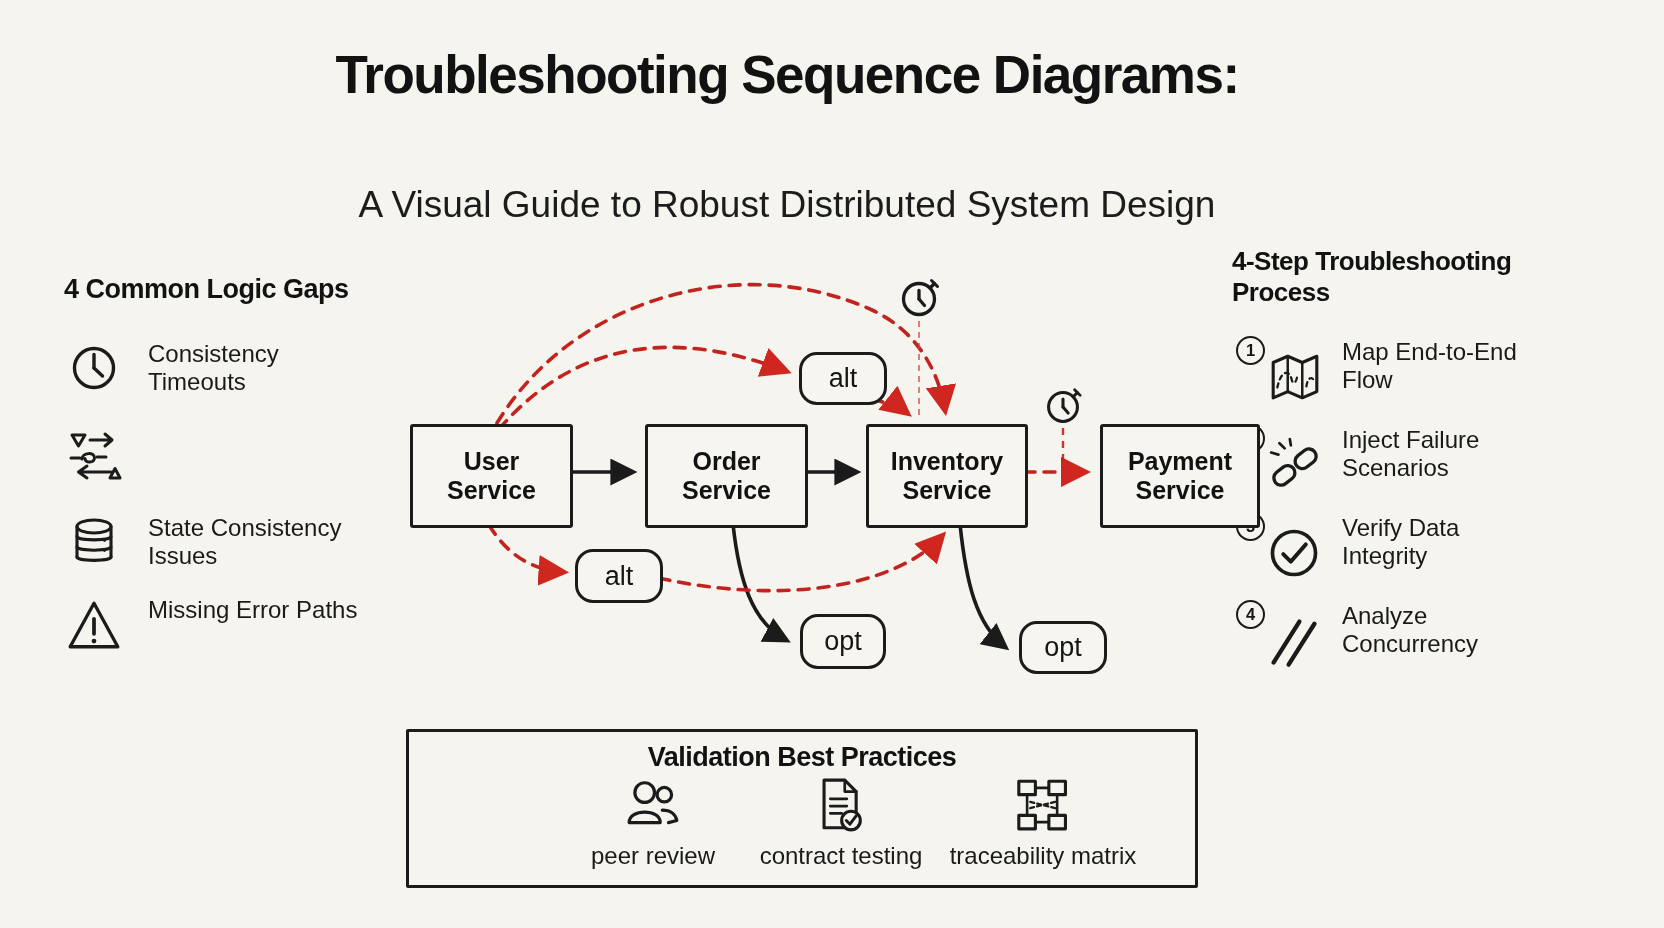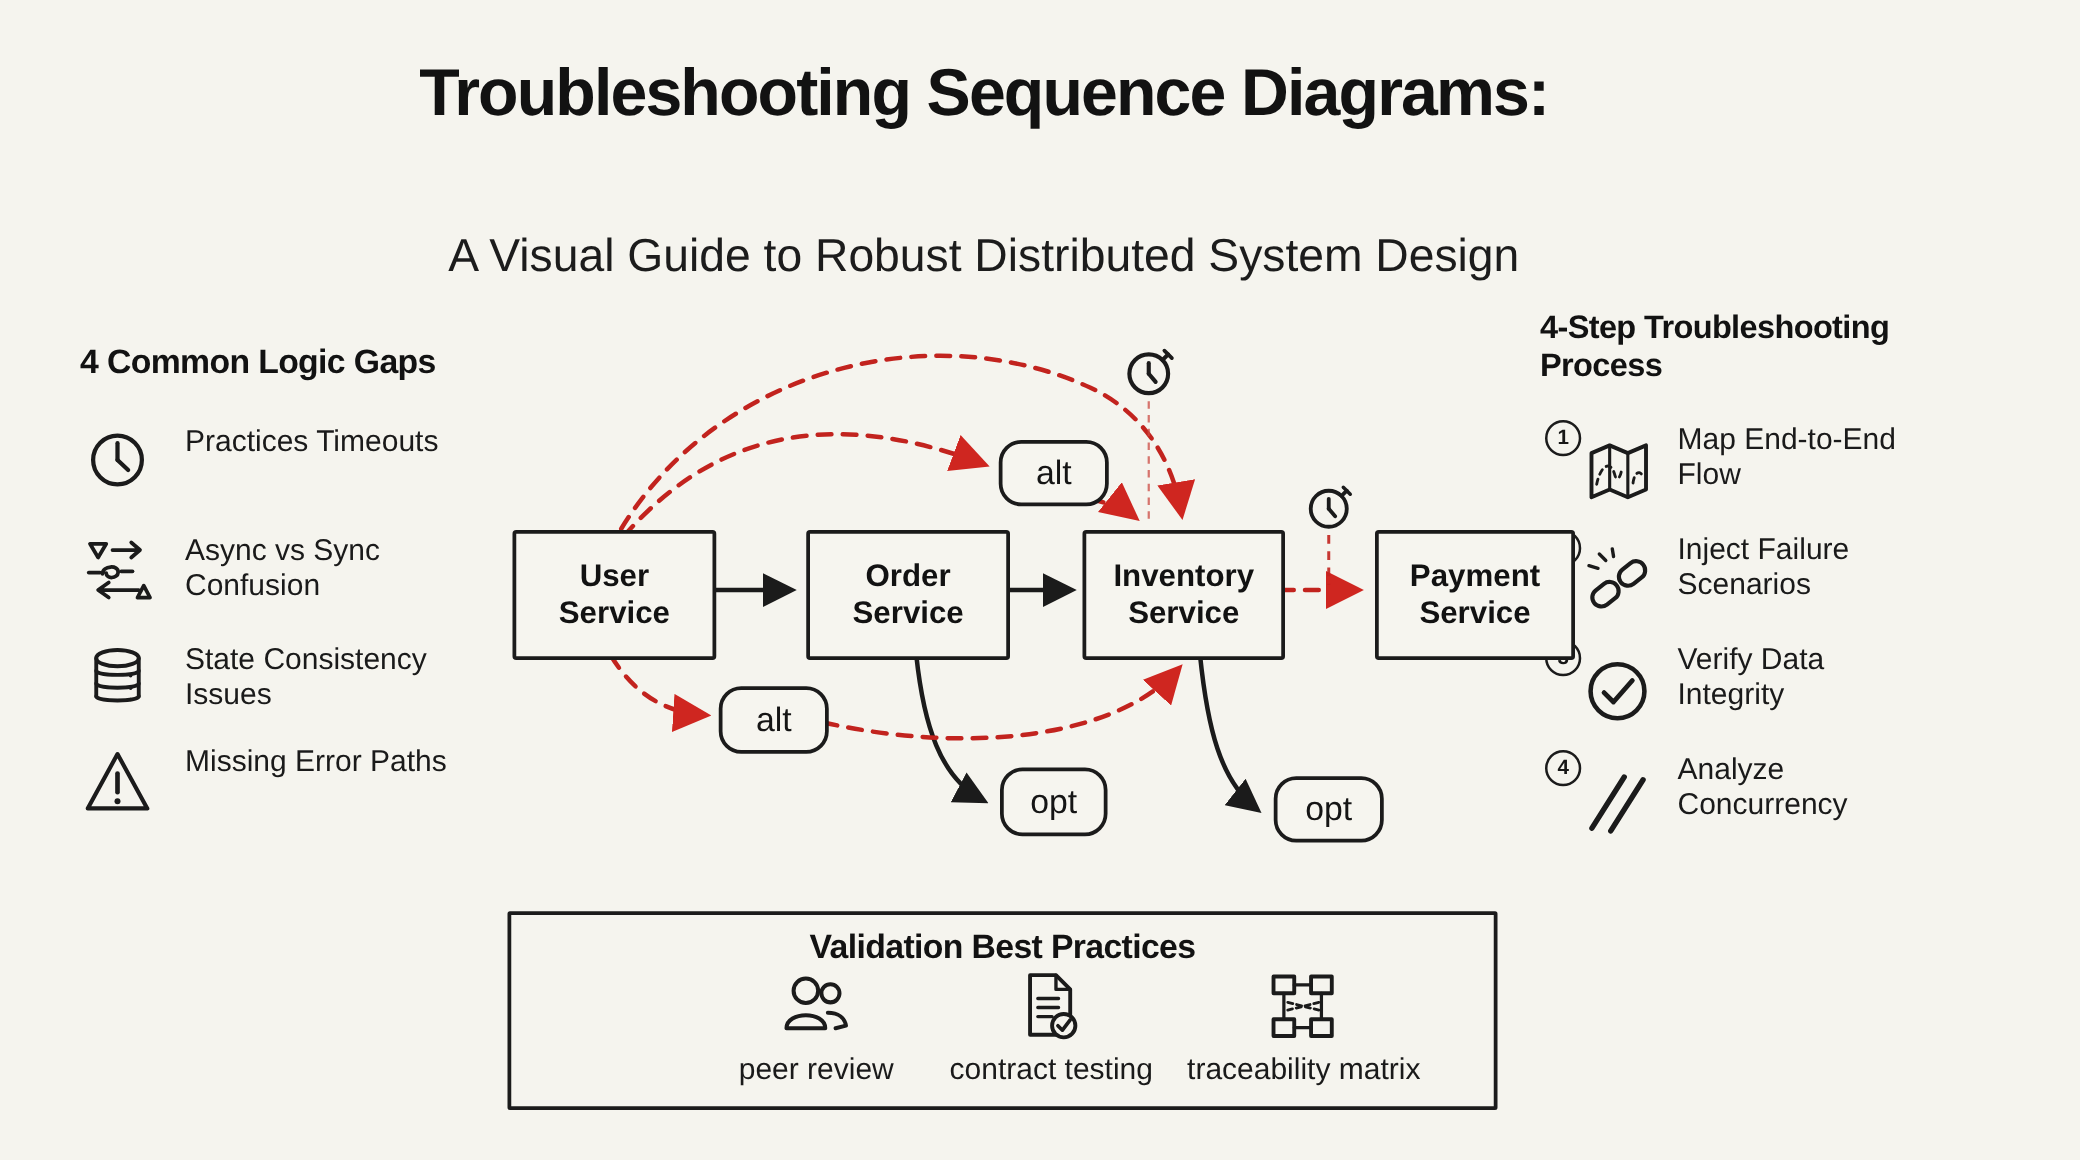--- a/index.html
+++ b/index.html
@@ -123,36 +123,35 @@
   <div class="lp-heading">4 Common Logic Gaps</div>
 
   <div class="lp-row" style="top:340px;">
     <span class="lp-icon">
       <svg class="icon" width="56" height="56" viewBox="0 0 56 56" stroke-width="3.4">
         <circle cx="28" cy="28" r="19.5"></circle>
           <path d="M28 28 V14.5"></path>
           <path d="M28 28 L36.5 36"></path>
       </svg>
       </span>
-    <div class="lp-label">Practices Timeouts</div>
+    <div class="lp-label">Consistency Timeouts</div>
   </div>
 
   <div class="lp-row" style="top:427px;">
     <span class="lp-icon">
       <svg class="icon" width="58" height="58" viewBox="0 0 58 58" stroke-width="3">
         <path d="M7 8 L20 8 L13.5 19 Z"></path>
         <path d="M25 13 H46 M40 7 L47 13 L40 19"></path>
         <path d="M6 31 H15"></path>
         <path d="M17 32 c0 -6.5 13 -7.5 12.5 -1 c-0.4 5 -9.5 5.5 -9.5 0.5"></path>
         <path d="M32 30 H41"></path>
         <path d="M46 45 H15 M22 39 L13.5 45 L22 51"></path>
         <path d="M45 51 L55 51 L50 41.5 Z"></path>
       </svg>
       </span>
-    <div class="lp-label">Async vs Sync Confusion</div>
   </div>
 
   <div class="lp-row" style="top:514px;">
     <span class="lp-icon">
       <svg class="icon" width="56" height="56" viewBox="0 0 56 56" stroke-width="3.1">
         <ellipse cx="28" cy="12.5" rx="17" ry="6.5"></ellipse>
         <path d="M11 12.5 V43 M45 12.5 V43"></path>
         <path d="M11 43 c0 4.5 34 4.5 34 0"></path>
         <path d="M11 22.5 c0 4.5 34 4.5 34 0"></path>
         <path d="M11 32.8 c0 4.5 34 4.5 34 0"></path>

